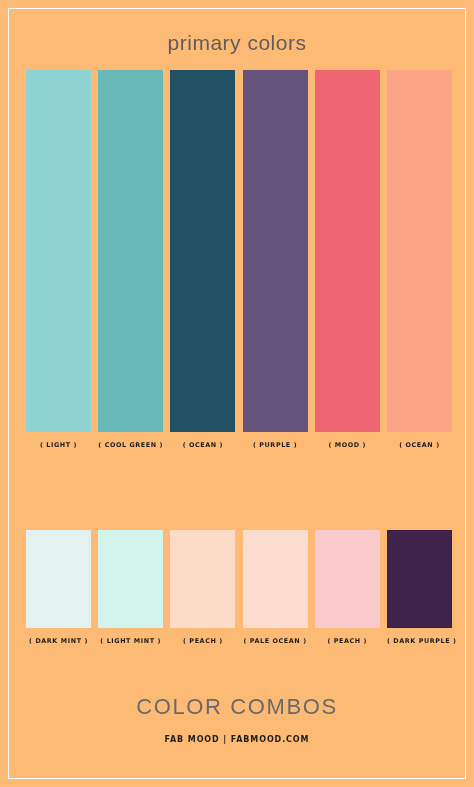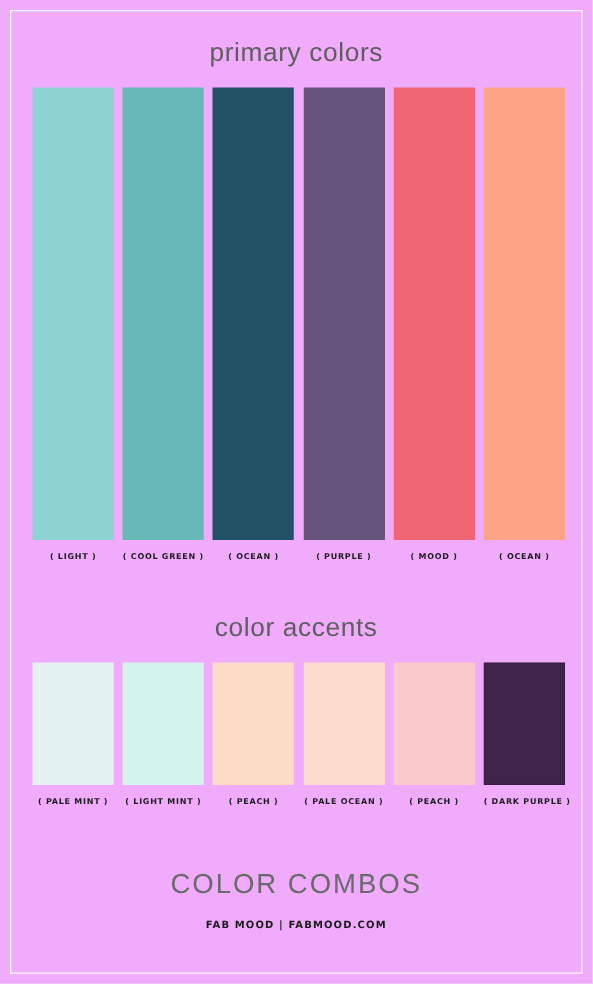--- a/index.html
+++ b/index.html
@@ -125,21 +125,21 @@
     color: #1c1c1c;
     font-family: "DejaVu Sans", sans-serif;
     font-weight: bold;
     font-size: 8px;
     letter-spacing: 0.9px;
   }
 </style>
 </head>
 <body style="background: rgb(244, 244, 244);">
 
-<div class="poster" style="background: #f0abfc;">
+<div class="poster" style="background: #fdba74;">
 
   <div class="inner-frame"></div>
 
   <div class="section-heading" id="primary-heading">primary colors</div>
 
   <div class="swatch-row" id="primary-row">
     <div class="swatch" style="background: rgb(142, 211, 209);"></div>
     <div class="swatch" style="background: rgb(105, 184, 184);"></div>
     <div class="swatch" style="background: rgb(33, 81, 101);"></div>
     <div class="swatch" style="background: rgb(101, 83, 123);"></div>
@@ -149,33 +149,32 @@
 
   <div class="label-row" id="primary-labels">
     <div class="swatch-label">( LIGHT )</div>
     <div class="swatch-label">( COOL GREEN )</div>
     <div class="swatch-label">( OCEAN )</div>
     <div class="swatch-label">( PURPLE )</div>
     <div class="swatch-label">( MOOD )</div>
     <div class="swatch-label">( OCEAN )</div>
   </div>
 
-  <div class="section-heading" id="accents-heading">color accents</div>
 
   <div class="swatch-row" id="accents-row">
     <div class="swatch" style="background: rgb(227, 242, 238);"></div>
     <div class="swatch" style="background: rgb(210, 244, 234);"></div>
     <div class="swatch" style="background: rgb(252, 220, 198);"></div>
     <div class="swatch" style="background: rgb(251, 220, 206);"></div>
     <div class="swatch" style="background: rgb(250, 201, 204);"></div>
     <div class="swatch dark-edge" style="background: rgb(64, 36, 76);"></div>
   </div>
 
   <div class="label-row" id="accents-labels">
-    <div class="swatch-label">( PALE MINT )</div>
+    <div class="swatch-label">( DARK MINT )</div>
     <div class="swatch-label">( LIGHT MINT )</div>
     <div class="swatch-label">( PEACH )</div>
     <div class="swatch-label">( PALE OCEAN )</div>
     <div class="swatch-label">( PEACH )</div>
     <div class="swatch-label">( DARK PURPLE )</div>
   </div>
 
   <div id="footer-credit">FAB MOOD | FABMOOD.COM</div>
   <div id="footer-title">COLOR COMBOS</div>
 

